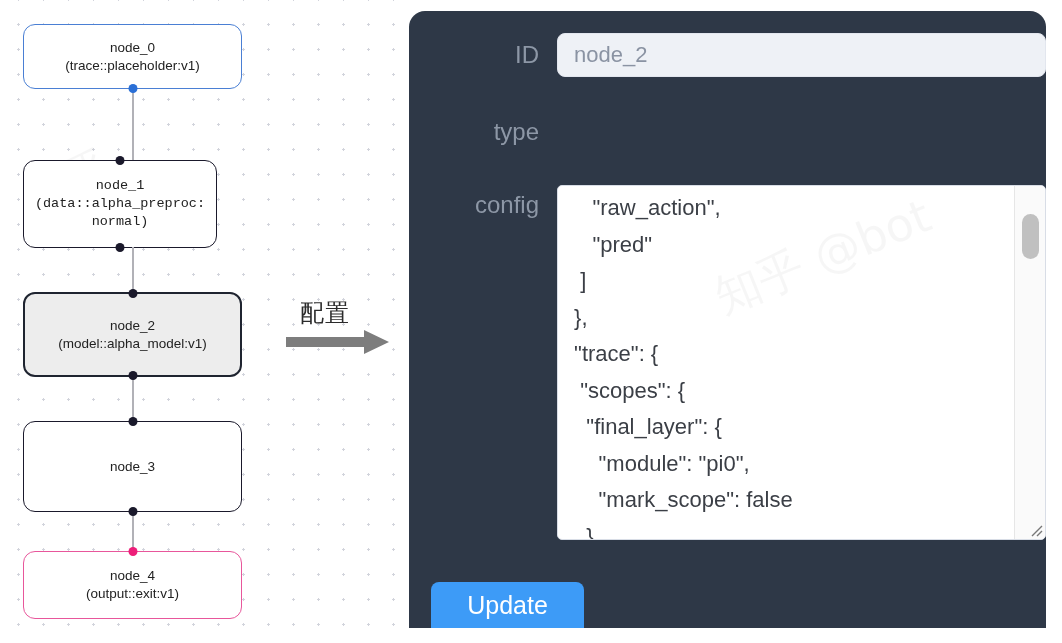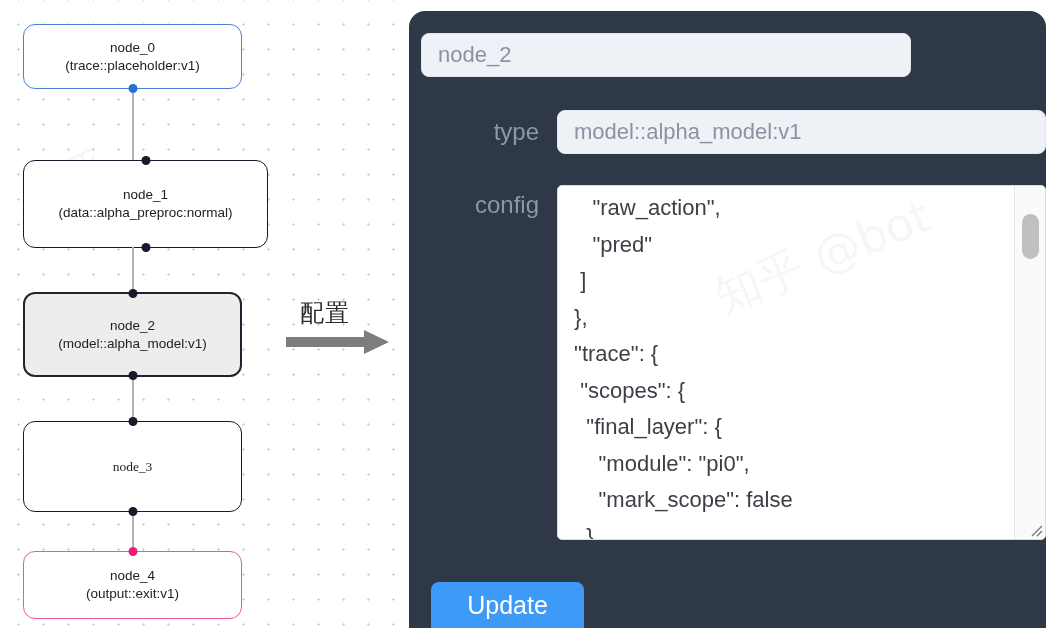--- a/index.html
+++ b/index.html
@@ -242,35 +242,35 @@
     <div class="edge" style="left:133px; top:247px; height:46px;"></div>
     <div class="edge" style="left:133px; top:375px; height:45px;"></div>
     <div class="edge" style="left:133px; top:512px; height:38px;"></div>
 
     <div class="node input-node" style="left:23px; top:24px; width:219px; height:65px;">
       <span class="nl">node_0</span>
       <span class="nl">(trace::placeholder:v1)</span>
       <span class="handle bottom blue"></span>
     </div>
 
-    <div class="node" style="left:23px; top:160px; width:245px; height:88px;">
+    <div class="node" style="left:23px; top:160px; width:194px; height:88px;font-family:Liberation Mono, monospace;">
       <span class="nl">node_1</span>
       <span class="nl">(data::alpha_preproc:normal)</span>
       <span class="handle top"></span>
       <span class="handle bottom"></span>
     </div>
 
     <div class="node selected" style="left:23px; top:292px; width:219px; height:85px;">
       <span class="nl">node_2</span>
       <span class="nl">(model::alpha_model:v1)</span>
       <span class="handle top"></span>
       <span class="handle bottom"></span>
     </div>
 
-    <div class="node" style="left:23px; top:421px; width:219px; height:91px;font-family:Liberation Serif, serif;">
+    <div class="node" style="left:23px; top:421px; width:219px; height:91px;">
       <span class="nl">node_3</span>
       <span class="handle top"></span>
       <span class="handle bottom"></span>
     </div>
 
     <div class="node output-node" style="left:23px; top:551px; width:219px; height:68px;">
       <span class="nl">node_4</span>
       <span class="nl">(output::exit:v1)</span>
       <span class="handle top pink"></span>
     </div>
@@ -279,26 +279,26 @@
   <div id="arrow-annotation">
     <div id="arrow-label">配置</div>
     <svg id="arrow-shape" width="104" height="26" viewBox="0 0 104 26">
       <path d="M0 8 L78 8 L78 1 L103 13 L78 25 L78 18 L0 18 Z" fill="#7d7d7d"></path>
     </svg>
   </div>
 
   <div id="config-panel">
 
     <div class="form-row" id="row-id">
+      <div class="form-label">ID</div>
       <div class="field">node_2</div>
     </div>
 
     <div class="form-row" id="row-type">
       <div class="form-label">type</div>
-      <div class="field">model::alpha_model:v1</div>
     </div>
 
     <div class="form-row" id="row-config">
       <div class="form-label">config</div>
       <div id="config-textarea-wrap">
         <pre id="config-text">    "raw_action",
     "pred"
   ]
  },
  "trace": {

